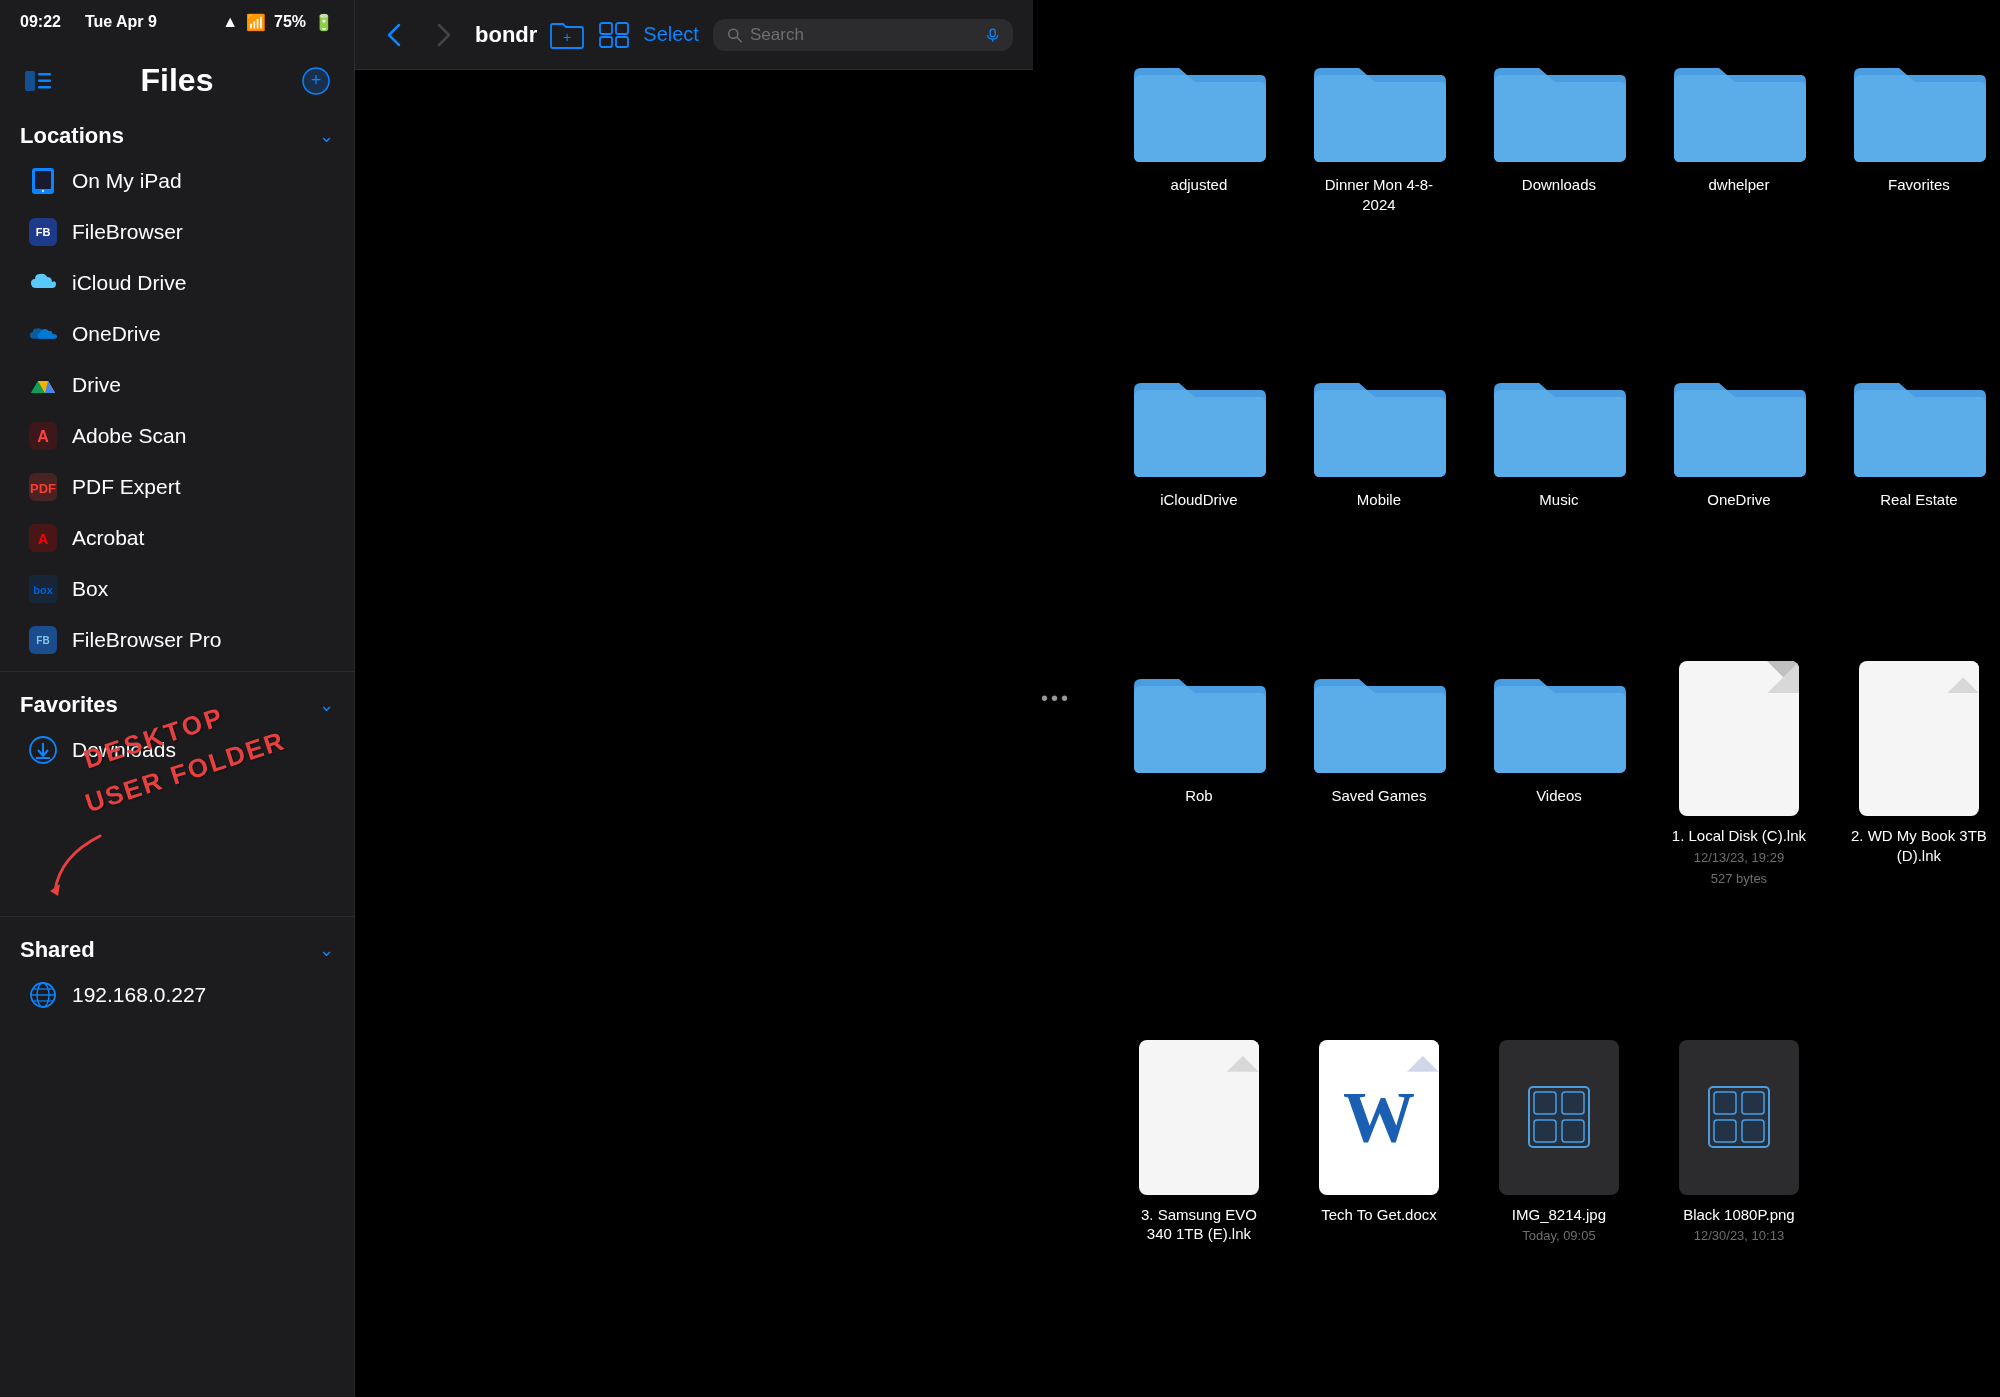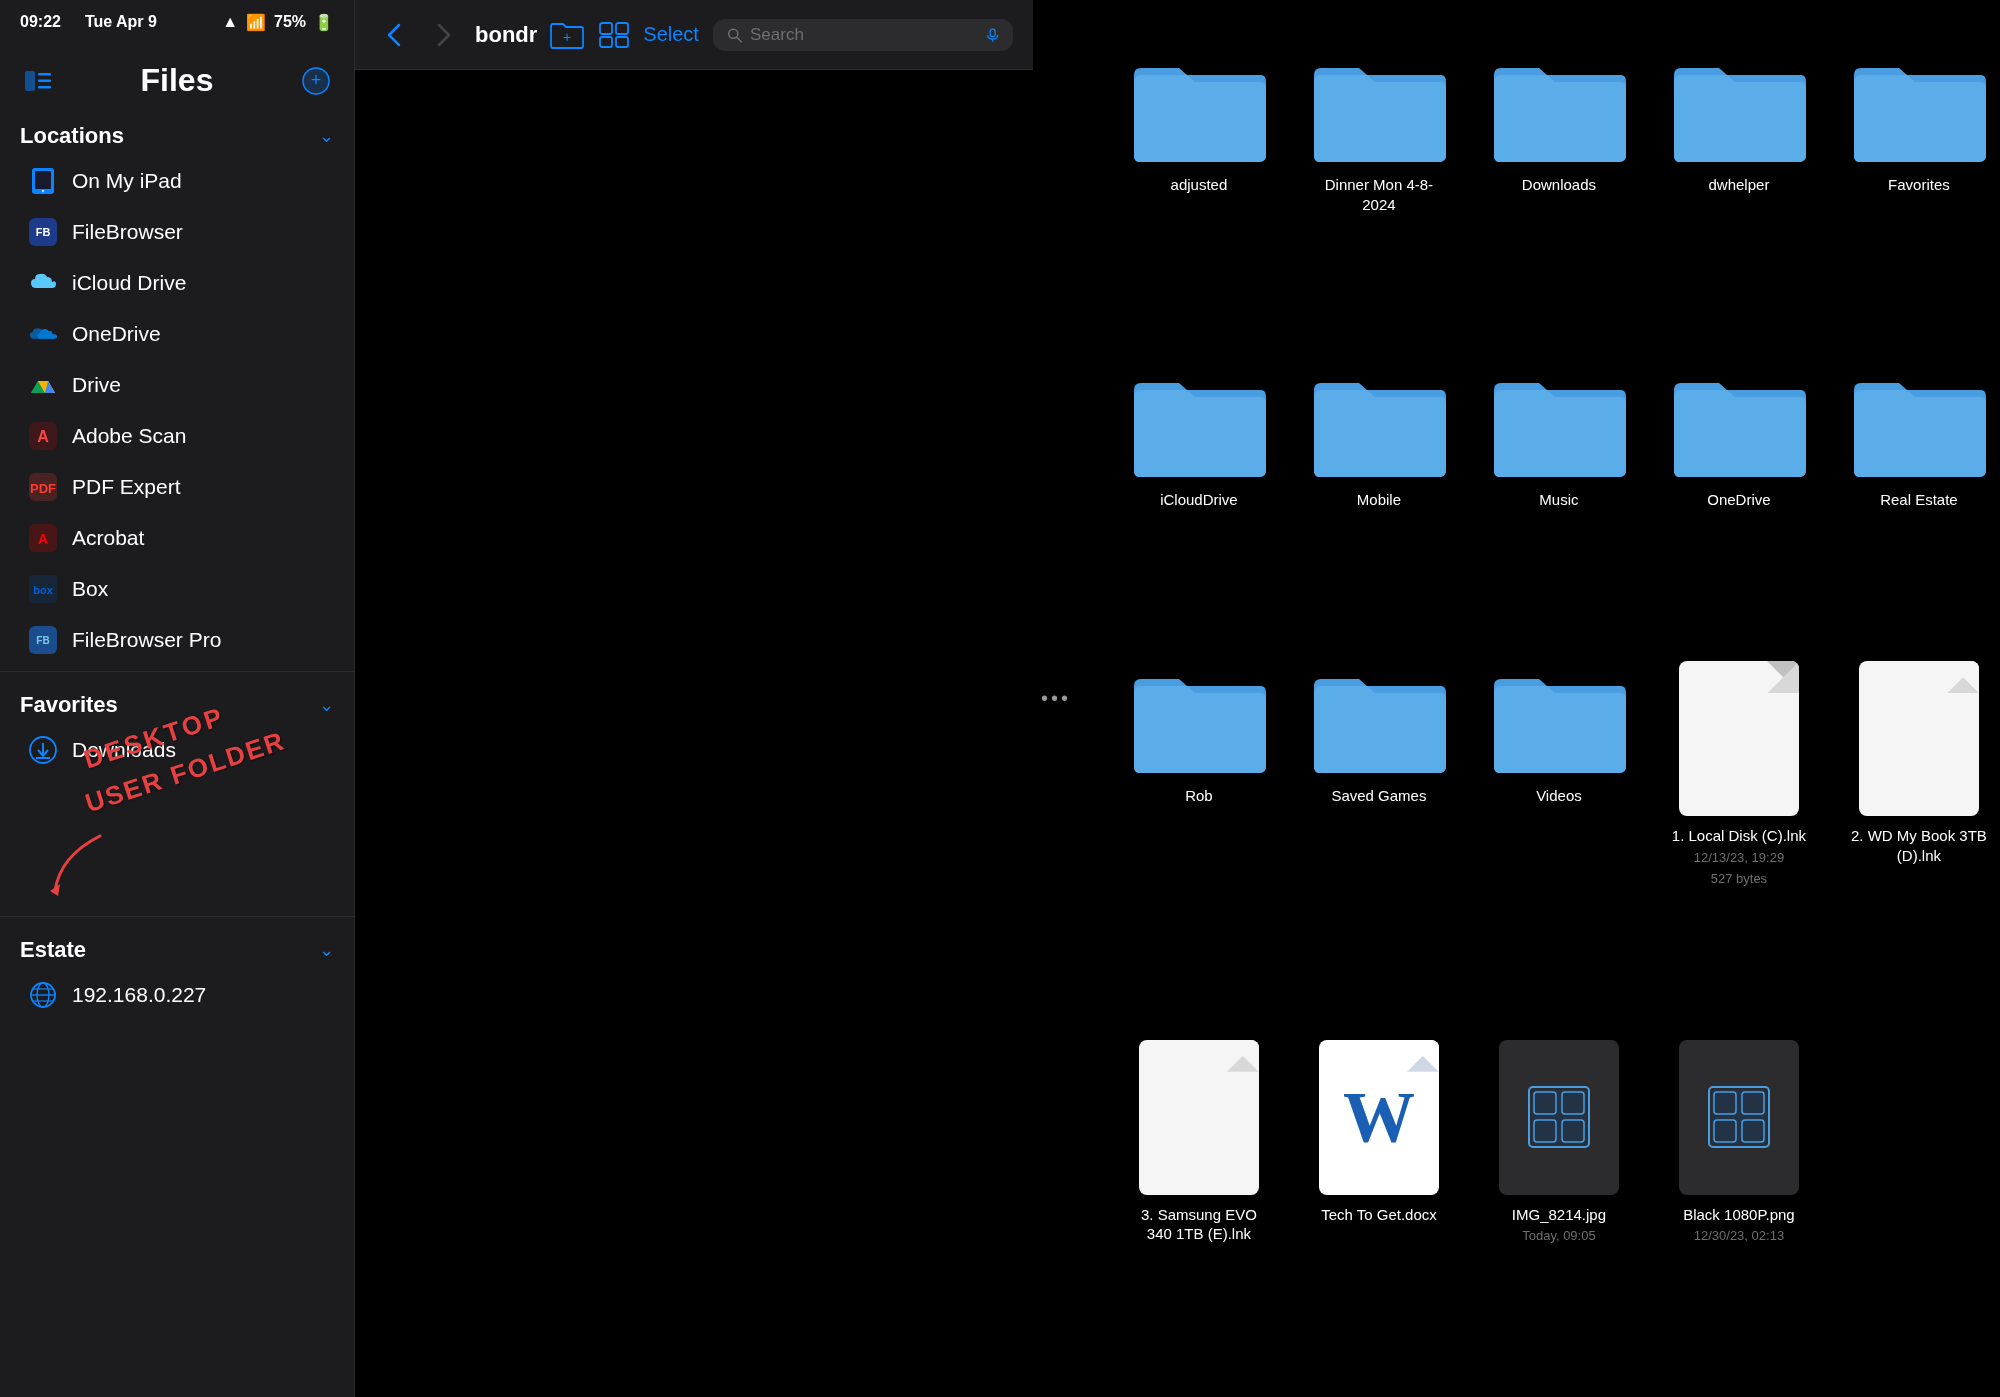--- a/index.html
+++ b/index.html
@@ -451,21 +451,21 @@
       
       <svg width="80" height="80" viewBox="0 0 80 80" style="margin-top:10px; margin-left:-40px;">
         <path d="M60 10 Q20 30 15 65" stroke="#e84040" stroke-width="3" fill="none" stroke-linecap="round"></path>
         <polygon points="10,65 20,58 18,70" fill="#e84040"></polygon>
       </svg>
     </div>
 
     <div class="sidebar-divider"></div>
 
     <div class="section-header">
-      <span class="section-title">Estate</span>
+      <span class="section-title">Shared</span>
       <span class="chevron-icon">⌄</span>
     </div>
 
     <div class="sidebar-item">
       <div class="sidebar-item-icon">
         <svg width="28" height="28" viewBox="0 0 28 28">
           <circle cx="14" cy="14" r="12" fill="none" stroke="#0a84ff" stroke-width="1.8"></circle>
           <ellipse cx="14" cy="14" rx="6" ry="12" fill="none" stroke="#0a84ff" stroke-width="1.4"></ellipse>
           <line x1="2" y1="14" x2="26" y2="14" stroke="#0a84ff" stroke-width="1.4"></line>
           <line x1="4" y1="8" x2="24" y2="8" stroke="#0a84ff" stroke-width="1.2"></line>
@@ -719,17 +719,17 @@
         <svg width="70" height="70" viewBox="0 0 70 70">
           <rect x="5" y="5" width="60" height="60" rx="4" fill="none" stroke="#4a9de0" stroke-width="2"></rect>
           <rect x="8" y="8" width="54" height="54" rx="3" fill="#1a3a5c" opacity="0.5"></rect>
           <rect x="10" y="10" width="22" height="22" rx="3" fill="none" stroke="#4a9de0" stroke-width="1.5"></rect>
           <rect x="38" y="10" width="22" height="22" rx="3" fill="none" stroke="#4a9de0" stroke-width="1.5"></rect>
           <rect x="10" y="38" width="22" height="22" rx="3" fill="none" stroke="#4a9de0" stroke-width="1.5"></rect>
           <rect x="38" y="38" width="22" height="22" rx="3" fill="none" stroke="#4a9de0" stroke-width="1.5"></rect>
         </svg>
       </div>
       <span class="file-name">Black 1080P.png</span>
-      <span class="file-meta">12/30/23, 02:13</span>
+      <span class="file-meta">12/30/23, 10:13</span>
     </div>
 
   </div>
 </div>
 
 </body></html>

